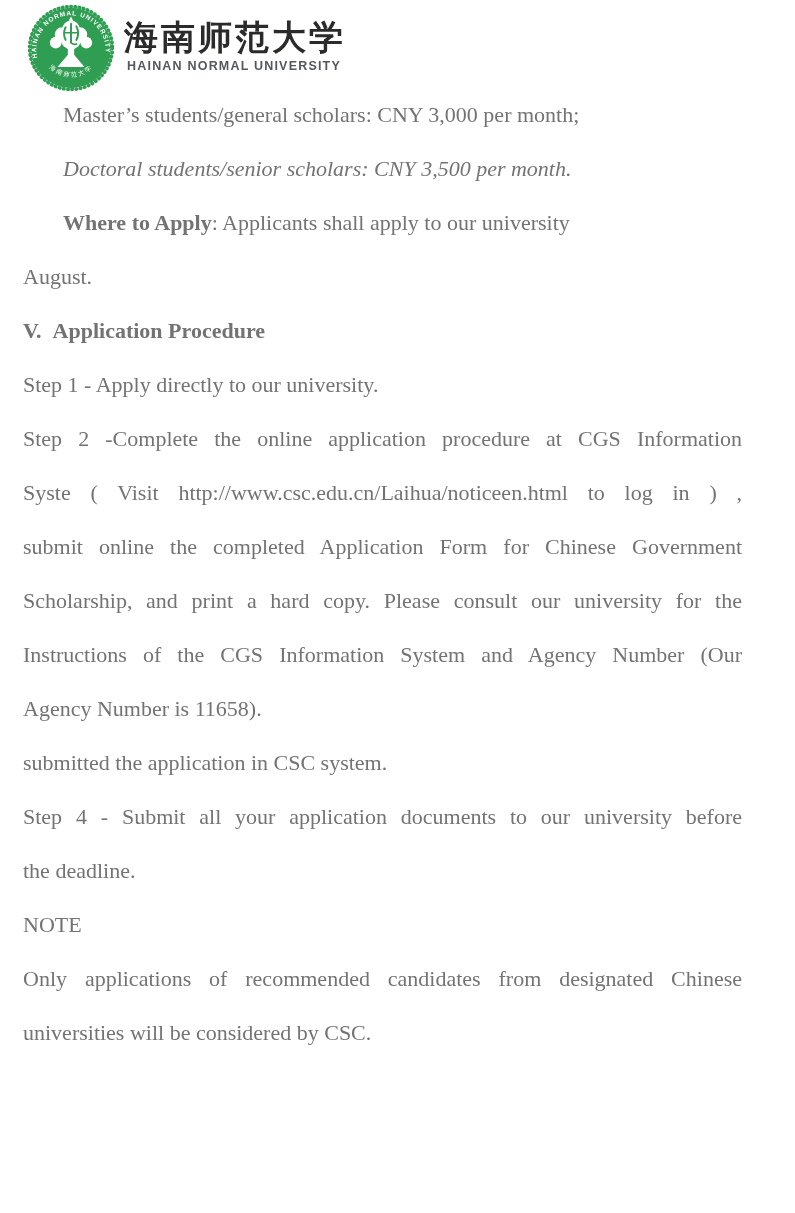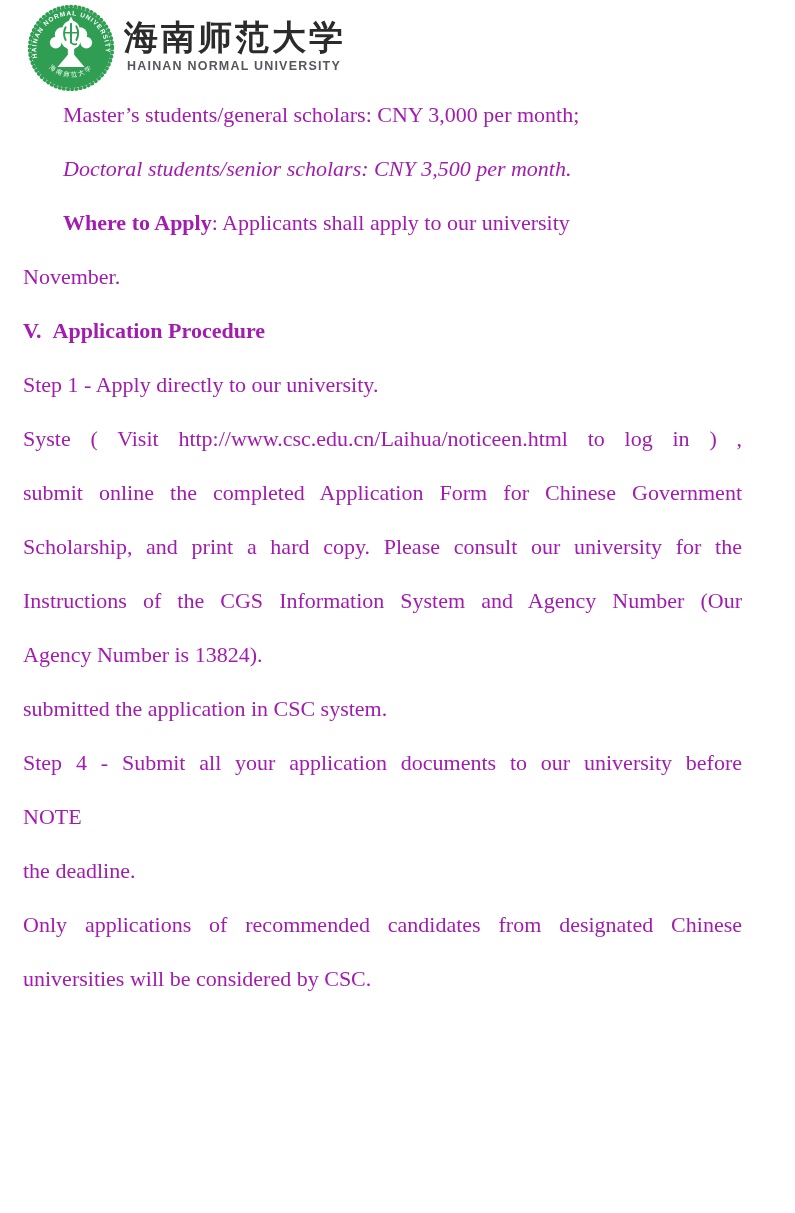--- a/index.html
+++ b/index.html
@@ -20,21 +20,21 @@
   .wordmark-en{
     position:absolute;left:127px;top:58px;height:16px;line-height:16px;
     font-family:"Liberation Sans","DejaVu Sans",sans-serif;
     font-size:12.5px;font-weight:bold;letter-spacing:1.2px;color:#54575d;
     white-space:nowrap;
   }
   
   .doc{position:absolute;left:23px;top:88px;width:719px;}
   .line{
     height:54px;line-height:54px;
-    font-size:22px;color:#a21caf;
+    font-size:22px;color:#737373;
     text-align:justify;text-align-last:left;
     white-space:normal;
   }
   .line.stretch{text-align-last:justify;}
   .line .b{font-weight:bold;}
 </style>
 </head>
 <body>
 
 <div class="header">
@@ -79,27 +79,28 @@
   </svg>
 
   <div class="wordmark-cn">海南师范大学</div>
   <div class="wordmark-en">HAINAN NORMAL UNIVERSITY</div>
 </div>
 
 <div class="doc" id="doc">
     <div class="line" style="padding-left: 40px;"><span>Master’s students/general scholars: CNY 3,000 per month;</span></div>
     <div class="line" style="padding-left: 40px; font-style: italic;"><span>Doctoral students/senior scholars: CNY 3,500 per month.</span></div>
     <div class="line" style="padding-left: 40px; font-family: Liberation Serif, serif;"><span class="b">Where to Apply</span><span>: Applicants shall apply to our university</span></div>
-    <div class="line"><span>November.</span></div>
+    <div class="line"><span>August.</span></div>
     <div class="line"><span class="b">V.&nbsp;&nbsp;Application Procedure</span></div>
     <div class="line"><span>Step 1 - Apply directly to our university.</span></div>
+    <div class="line stretch"><span>Step 2 -Complete the online application procedure at CGS Information</span></div>
     <div class="line stretch"><span>Syste ( Visit http://www.csc.edu.cn/Laihua/noticeen.html to log in ) ,</span></div>
     <div class="line stretch"><span>submit online the completed Application Form for Chinese Government</span></div>
     <div class="line stretch"><span>Scholarship, and print a hard copy. Please consult our university for the</span></div>
     <div class="line stretch"><span>Instructions of the CGS Information System and Agency Number (Our</span></div>
-    <div class="line"><span>Agency Number is 13824).</span></div>
+    <div class="line"><span>Agency Number is 11658).</span></div>
     <div class="line"><span>submitted the application in CSC system.</span></div>
     <div class="line stretch"><span>Step 4 - Submit all your application documents to our university before</span></div>
+    <div class="line"><span>the deadline.</span></div>
     <div class="line"><span>NOTE</span></div>
-    <div class="line"><span>the deadline.</span></div>
     <div class="line stretch"><span>Only applications of recommended candidates from designated Chinese</span></div>
     <div class="line"><span>universities will be considered by CSC.</span></div>
   </div>
 
 </body></html>

